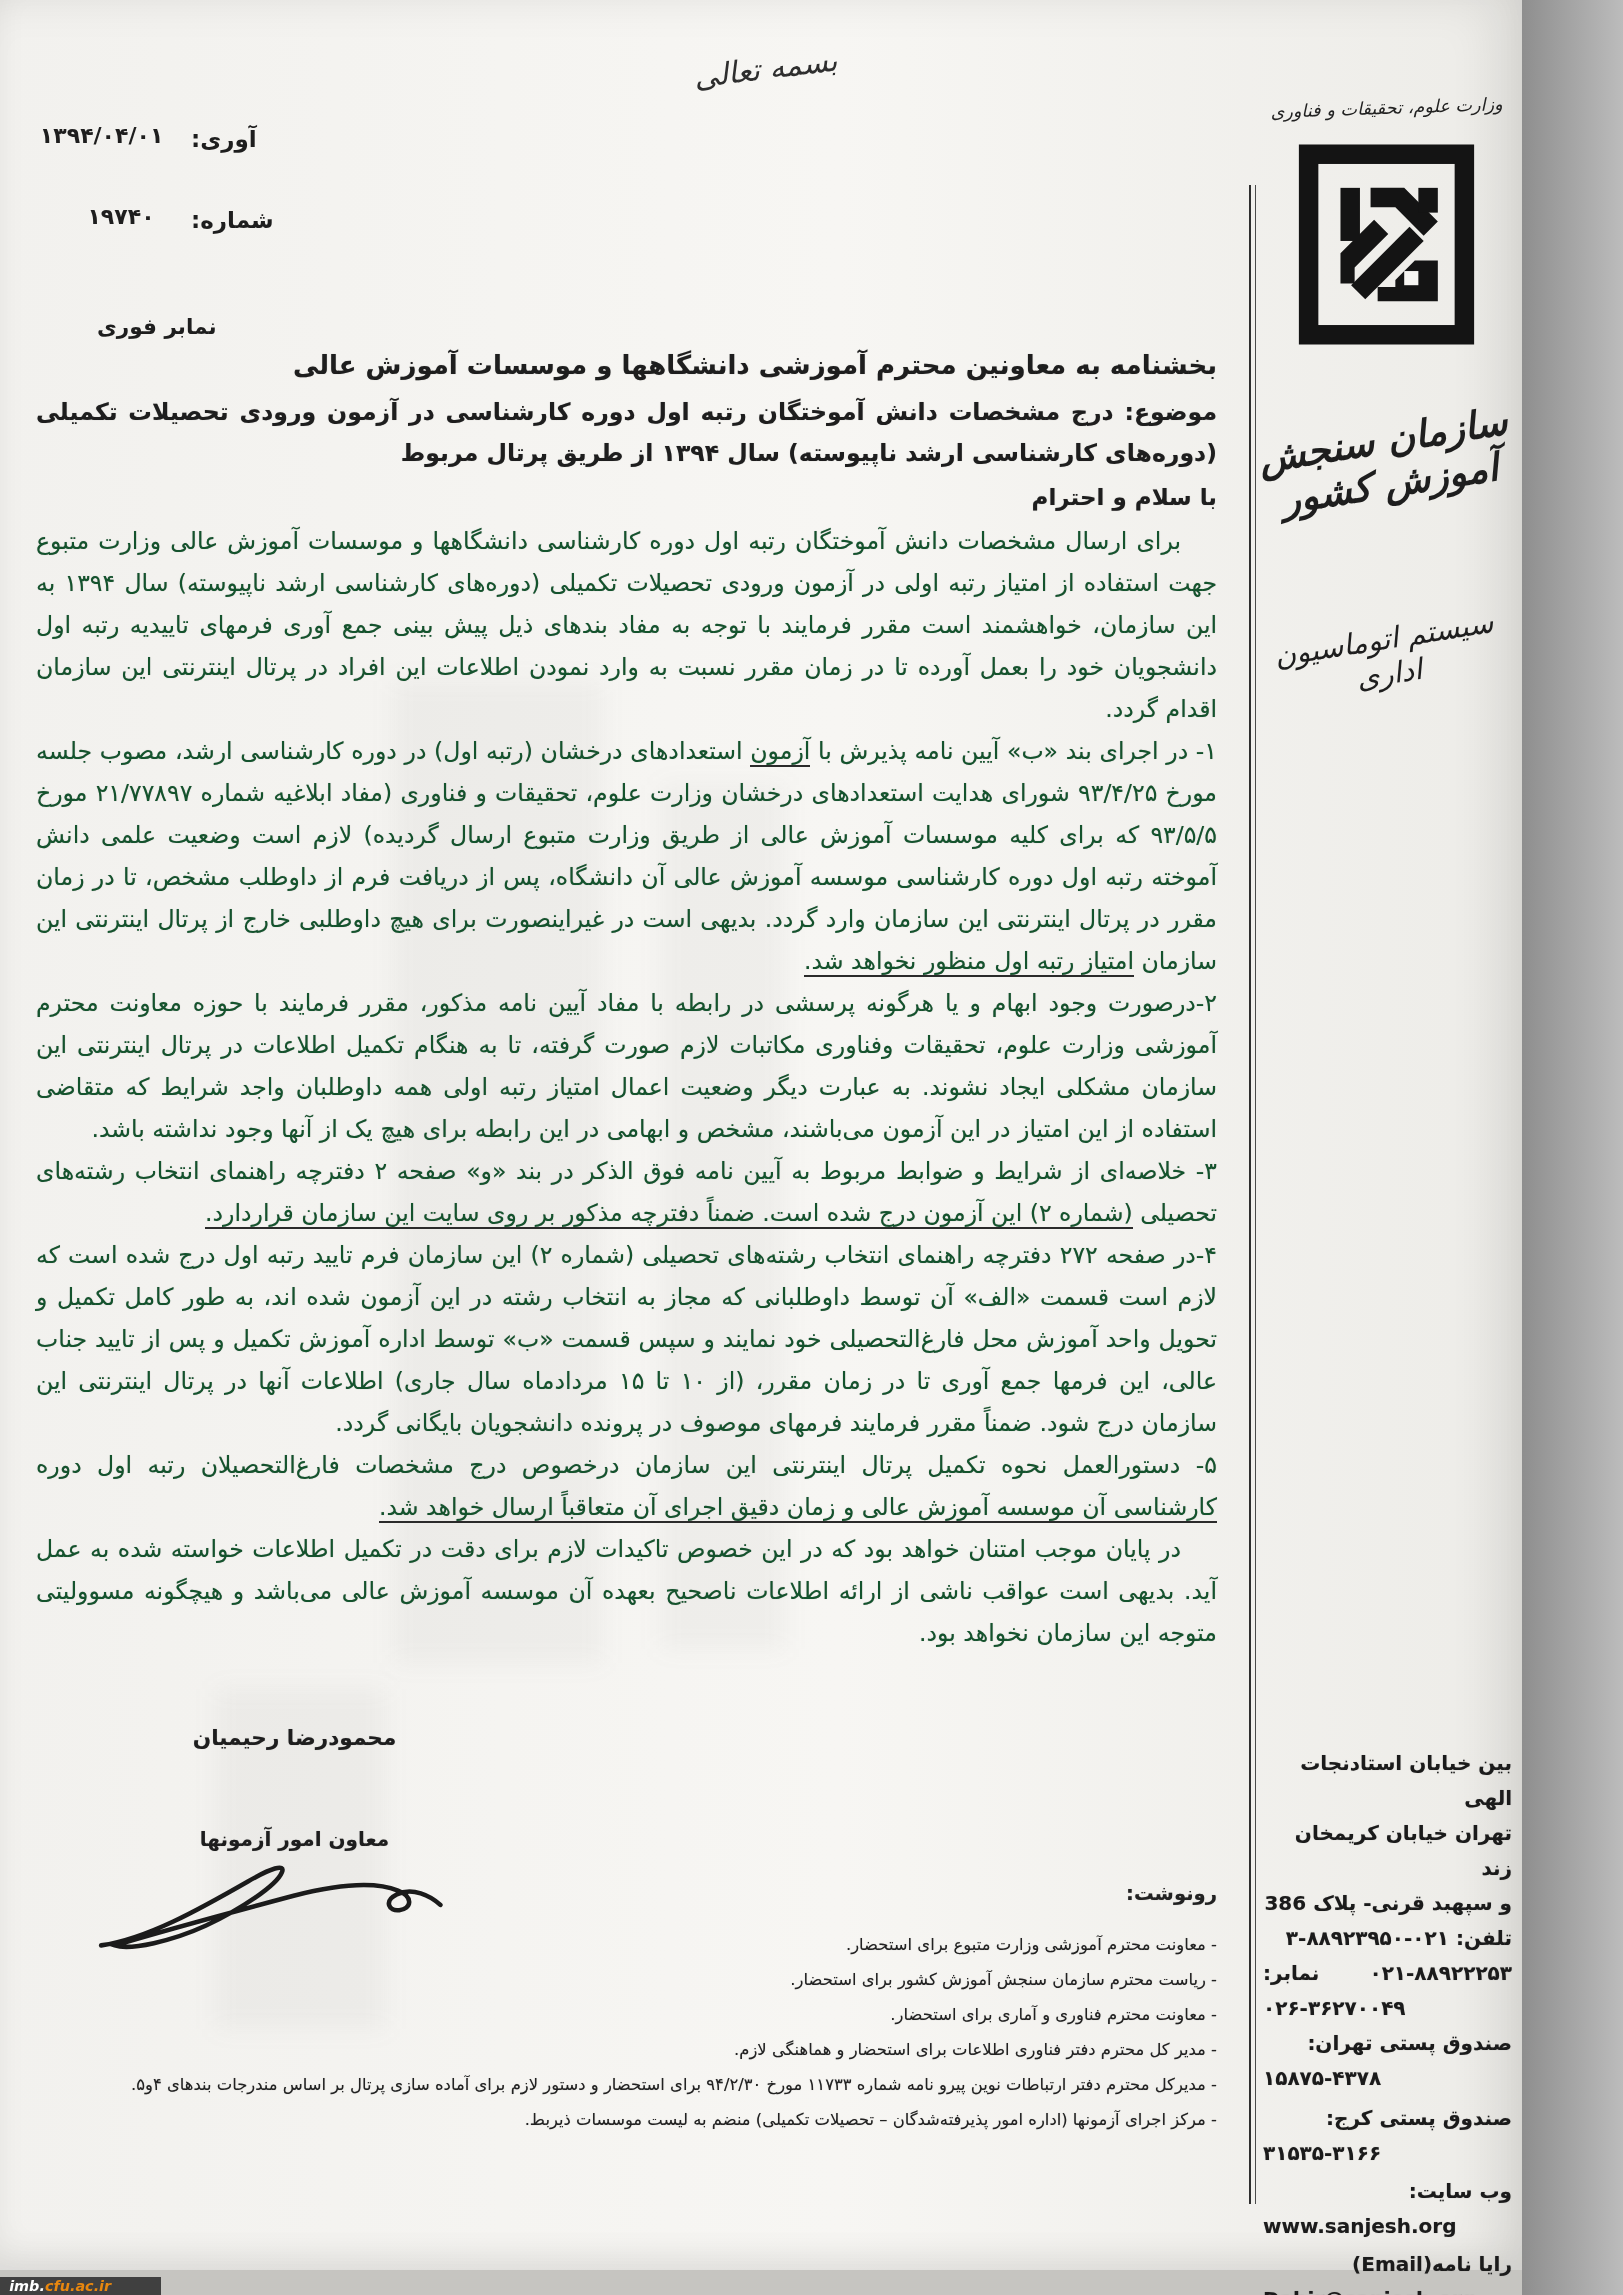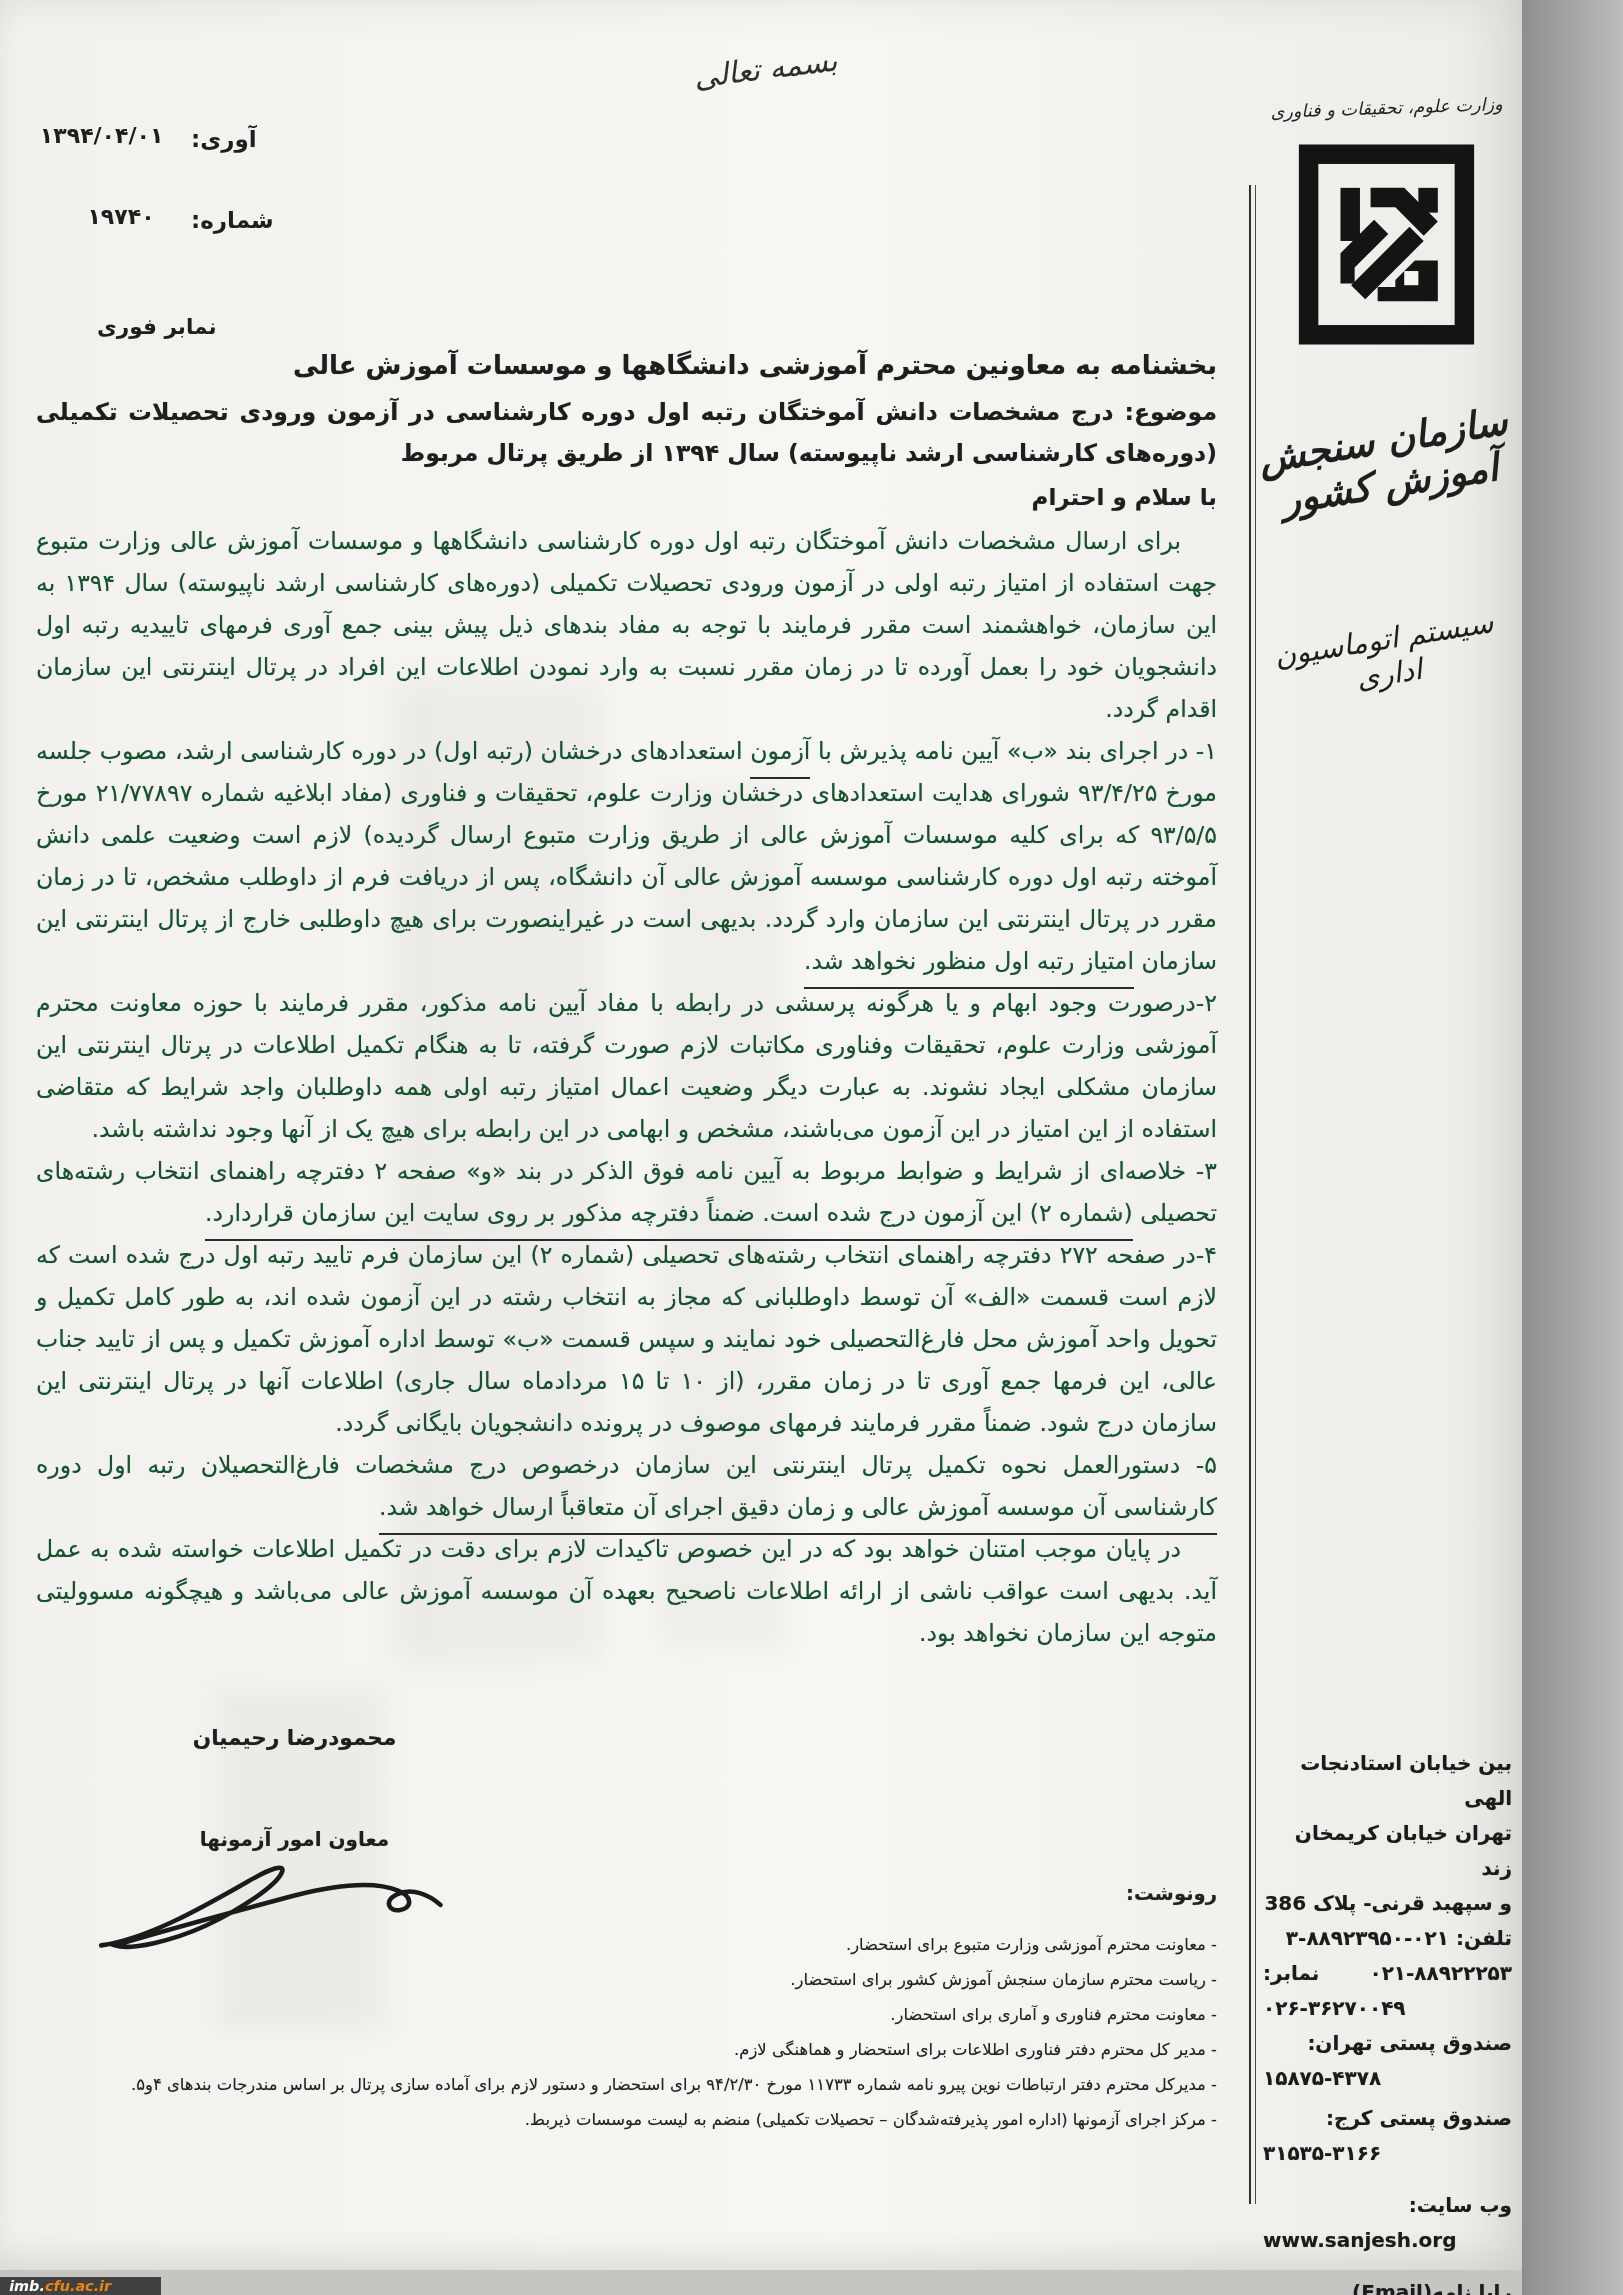--- a/index.html
+++ b/index.html
@@ -36,29 +36,29 @@
   .sb-item{position:absolute;width:100%;text-align:center;direction:rtl;}
   .sb-ministry{top:98px;font-size:17.7px;font-style:italic;transform:rotate(-2deg);color:#222;}
   .sb-logo{top:143px;left:43px;width:177px;height:203px;position:absolute;}
   .sb-org{top:419px;font-size:38px;font-weight:bold;font-style:italic;line-height:1.15;transform:rotate(-9deg);}
   .sb-auto{top:622px;font-size:29px;font-style:italic;transform:rotate(-9deg);line-height:1.2;}
 
   .addr{position:absolute;left:1263px;top:1746px;width:249px;direction:rtl;text-align:right;
         font-size:20px;font-weight:bold;line-height:35px;color:#1b1b1b;}
   .addr .ltr{text-align:left;}
   .line-split{display:flex;justify-content:space-between;align-items:baseline;}
-  .mt8{margin-top:5.2px;} .mt10{margin-top:17px;}
+  .mt8{margin-top:5.2px;} .mt10{margin-top:3px;}
 
   .main{left:36px;top:350px;width:1181px;direction:rtl;}
   .title{font-size:26px;font-weight:bold;text-align:right;margin:0 0 11.8px 0;}
   .subject{font-size:23.6px;font-weight:bold;line-height:41px;text-align:justify;margin:0 0 10px 0;}
   .salutation{font-size:23px;font-weight:bold;margin:0 0 10.5px 0;}
   .para{font-size:23.6px;line-height:42px;text-align:justify;margin:0;color:#14532d;}
   .indent{text-indent:36px;}
-  .u{border-bottom:2px solid #2b2b2b;padding-bottom:12px;}
+  .u{border-bottom:2px solid #2b2b2b;padding-bottom:0;}
 
   .sig{left:154px;top:1725px;width:281px;text-align:center;direction:rtl;}
   .sig-name{font-size:21.6px;font-weight:bold;}
   .sig-role{font-size:20px;font-weight:bold;margin-top:77px;}
   .sig-svg{left:84px;top:1841px;width:367px;height:137px;}
 
   .cc{left:36px;top:1882px;width:1181px;direction:rtl;text-align:right;color:#222;}
   .cc-label{font-size:19.6px;font-weight:bold;margin-bottom:22px;}
   .cc-item{font-size:16.4px;line-height:35px;white-space:nowrap;}
 

